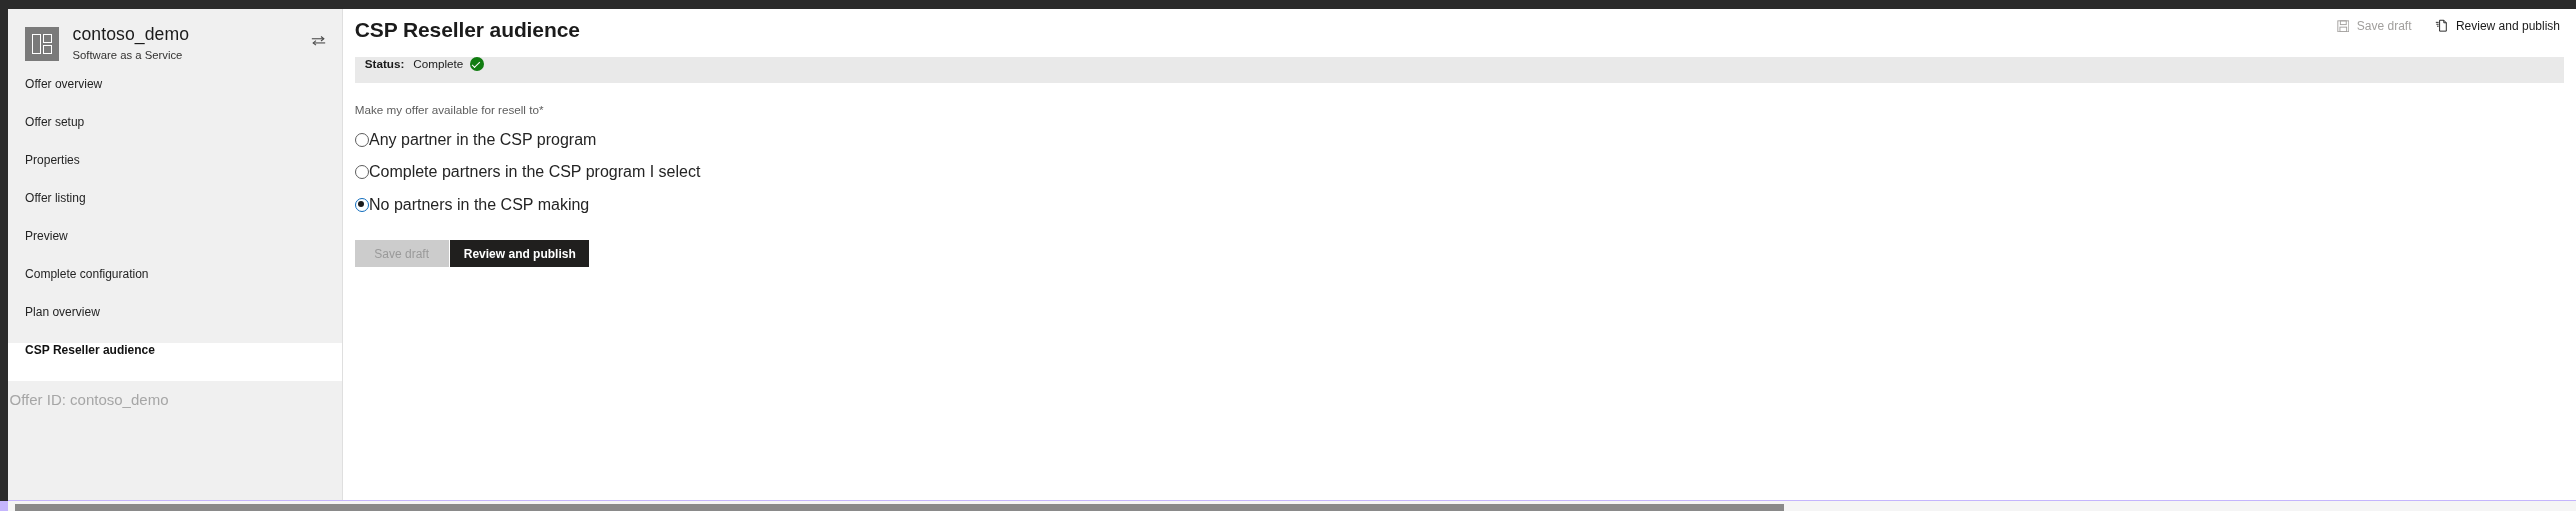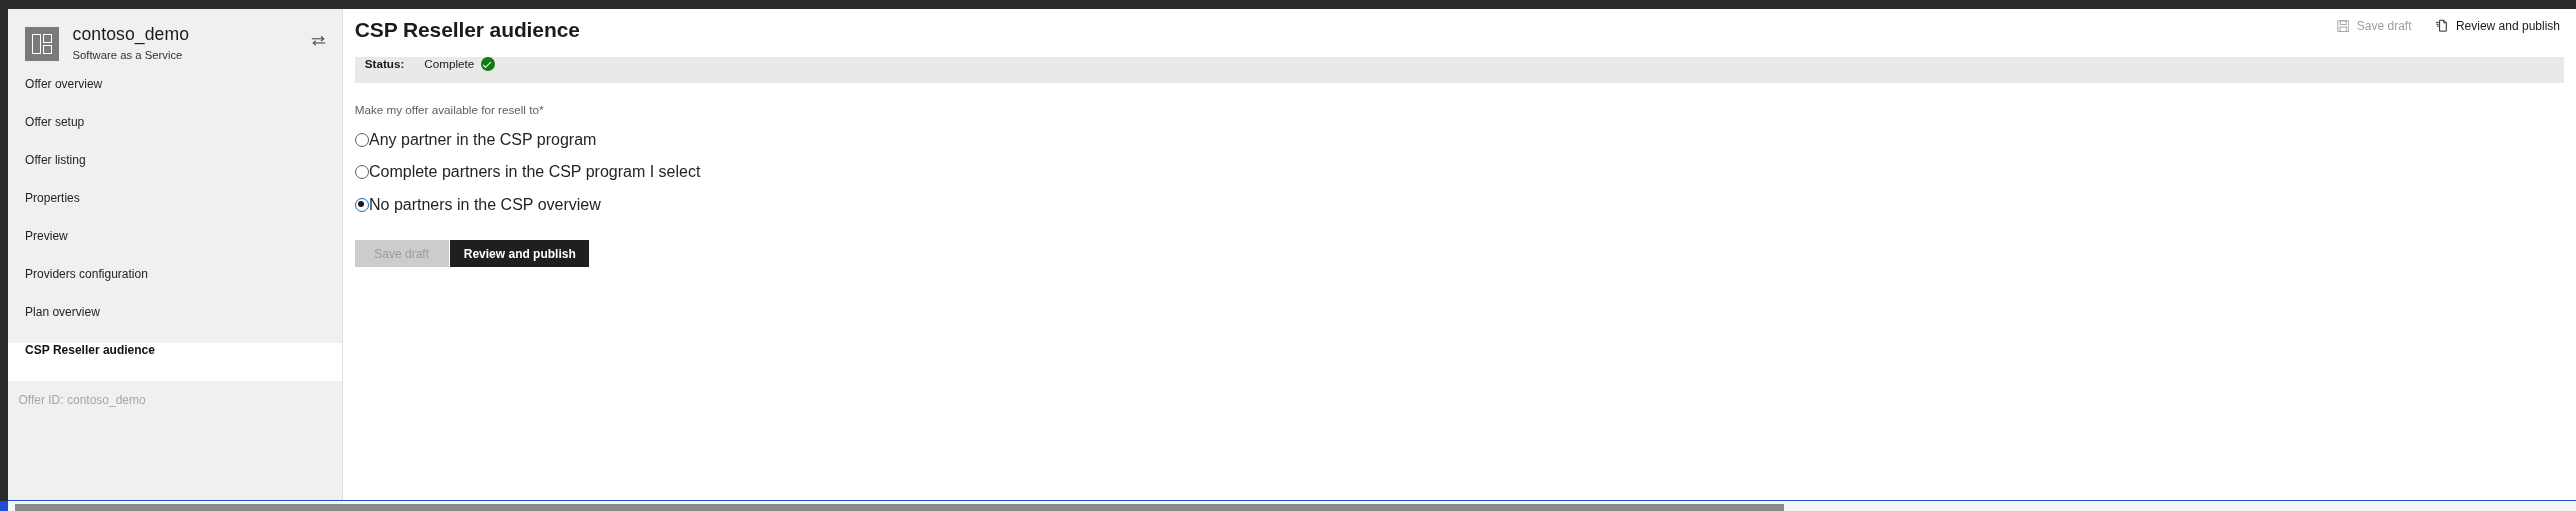--- a/index.html
+++ b/index.html
@@ -5,21 +5,21 @@
   * { box-sizing: border-box; }
   html, body {
     margin: 0; padding: 0;
     background: #ffffff;
     font-family: "Liberation Sans", sans-serif;
   }
   #app {
     position: relative;
     width: 2576px;
     height: 512px;
-    background: #1d4ed8;
+    background: #c4b5fd;
     overflow: hidden;
   }
 
   
   .top-chrome {
     position: absolute;
     top: 0; left: 0;
     width: 2576px; height: 9.2px;
     background: #2b2b2b;
   }
@@ -98,22 +98,22 @@
   }
   .nav-item.active {
     background: #ffffff;
     font-weight: bold;
     color: #111111;
   }
   .nav-offerid {
     height: 38px;
     display: flex;
     align-items: center;
-    padding-left: 11px;
-    font-size: 12px;
+    padding-left: 2px;
+    font-size: 15px;
     color: #a6a6a6;
   }
 
   
   .main {
     position: absolute;
     top: 9.2px; left: 343px;
     width: 2233px;
     height: 491px;
     background: #ffffff;
@@ -152,21 +152,21 @@
     margin: 0 11.7px;
     height: 26px;
     background: #e9e9e9;
     display: flex;
     align-items: flex-start;
     padding-left: 10px;
     font-size: 11.7px;
     color: #1b1b1b;
   }
   .status-bar b { font-weight: bold; }
-  .status-val { margin-left: 20px; }
+  .status-val { margin-left: 9px; }
   .check-badge {
     display: inline-block;
     margin-left: 6.7px;
     width: 14.3px; height: 14.3px;
     border-radius: 50%;
     background: #107c10;
     position: relative;
     vertical-align: middle;
   }
   .check-badge::after {
@@ -303,30 +303,30 @@
     </div>
 
     <div class="nav">
       <div class="nav-item">
         <span>Offer overview</span>
       </div>
       <div class="nav-item">
         <span>Offer setup</span>
       </div>
       <div class="nav-item">
+        <span>Properties</span>
+      </div>
+      <div class="nav-item">
         <span>Offer listing</span>
       </div>
       <div class="nav-item">
-        <span>Properties</span>
-      </div>
-      <div class="nav-item">
         <span>Preview</span>
       </div>
       <div class="nav-item">
-        <span>Providers configuration</span>
+        <span>Complete configuration</span>
       </div>
       <div class="nav-item">
         <span>Plan overview</span>
       </div>
       <div class="nav-item active">
         <span>CSP Reseller audience</span>
       </div>
       <div class="nav-offerid">Offer ID: contoso_demo</div>
     </div>
 
@@ -375,21 +375,21 @@
       <div class="radio-row">
         <span class="radio"></span>
         <span class="radio-label">Any partner in the CSP program</span>
       </div>
       <div class="radio-row">
         <span class="radio"></span>
         <span class="radio-label">Complete partners in the CSP program I select</span>
       </div>
       <div class="radio-row">
         <span class="radio checked"></span>
-        <span class="radio-label">No partners in the CSP overview</span>
+        <span class="radio-label">No partners in the CSP making</span>
       </div>
     </div>
 
     <div class="footer-buttons">
       <button class="btn btn-secondary">Save draft</button>
       <button class="btn btn-primary">Review and publish</button>
     </div>
 
   </div>
 

